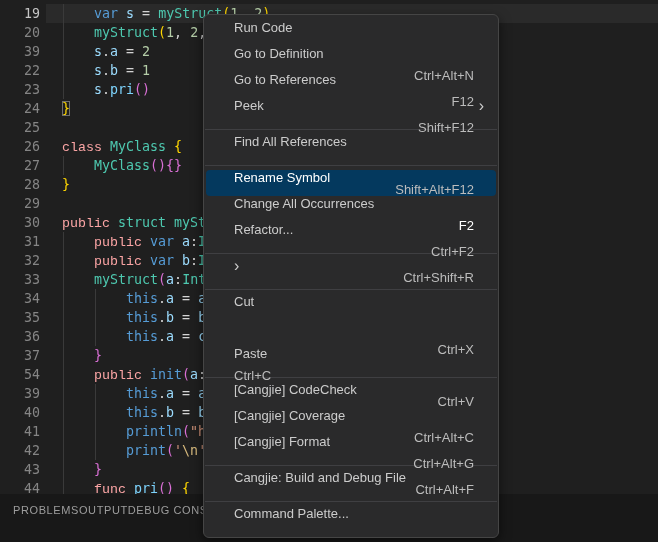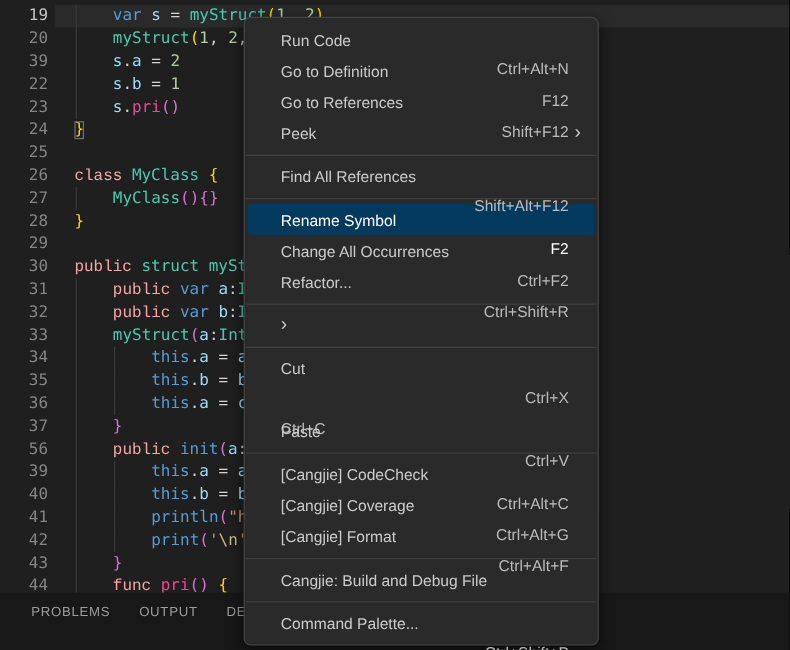--- a/index.html
+++ b/index.html
@@ -15,37 +15,37 @@
   .ln{position:absolute;left:0;top:0;width:40px;text-align:right;color:var(--gutter-fg,#858585);}
   .ln.act{color:var(--gutter-active-fg,#c6c6c6);}
   .guide{position:absolute;top:0;bottom:0;width:1px;background:var(--indent-guide,#3a3a3a);}
   .guide.g1{left:63px;}
   .guide.g2{left:95px;}
   .code{position:absolute;left:62px;top:0;}
   .code span{position:relative;}
   .boxed{outline:1px solid var(--bracket-match,#707070);outline-offset:-1px;}
   
   .panel{position:absolute;left:0;right:0;bottom:0;height:48px;background:var(--panel-bg,#181818);z-index:5;}
-  .panel-tabs{display:flex;gap:24px;padding:9px 0 0 26px;font-size:11px;letter-spacing:.6px;
+  .panel-tabs{display:flex;padding:9px 0 0 13px;font-size:11px;letter-spacing:.6px;
               color:var(--panel-tab-fg,#9d9d9d);}
   .panel-tab{cursor:default;line-height:14px;}
   
   .context-menu{position:absolute;left:203px;top:14px;width:296px;box-sizing:border-box;
                 background:var(--menu-bg,#2a2a2b);border:1px solid var(--menu-border,#454545);
                 border-radius:6px;box-shadow:0 4px 12px rgba(0,0,0,.55);
                 padding:5px 0;font-size:13px;color:var(--menu-fg,#ccc);z-index:10;}
-  .mi{height:26px;display:flex;align-items:center;padding:0 22px 0 28px;margin:0 2px;border-radius:4px;gap:31px;}
+  .mi{height:26px;display:flex;align-items:flex-start;padding:0 22px 0 28px;margin:0 2px;border-radius:4px;gap:31px;}
   .mi .lbl{flex:1;white-space:nowrap;}
   .mi .sc{color:var(--menu-shortcut-fg,#bcbcbc);white-space:nowrap;margin-top:48px;}
   .mi .sub{font-size:16px;line-height:1;margin-right:-10px;color:var(--menu-fg,#ccc);}
   .mi.selected{background:var(--menu-selected-bg,#04395e);color:var(--menu-selected-fg,#fff);}
   .mi.selected .sc{color:var(--menu-selected-fg,#fff);}
   .msep{height:1px;background:var(--menu-separator,#3f3f42);margin:4.5px 1px;}
 </style>
-<style>.t-kw{color:#569CD6;}.t-mod{color:#fca5a5;font-family:Liberation Mono, monospace;}.t-type{color:#4EC9B0;}.t-v{color:#9CDCFE;}.t-n{color:#B5CEA8;}.t-f{color:#ec4899;}.t-s{color:#CE9178;}.t-e{color:#D7BA7D;}.t-d{color:#D4D4D4;}.t-b1{color:#FFD700;}.t-b2{color:#DA70D6;}</style></head>
+<style>.t-kw{color:#569CD6;}.t-mod{color:#fca5a5;font-family:Liberation Mono, monospace;}.t-type{color:#4EC9B0;}.t-v{color:#9CDCFE;}.t-n{color:#B5CEA8;}.t-f{color:#7dd3fc;}.t-s{color:#CE9178;}.t-e{color:#D7BA7D;}.t-d{color:#D4D4D4;}.t-b1{color:#FFD700;}.t-b2{color:#DA70D6;}</style></head>
 <body>
 
 <div class="screen" style="--editor-bg: #1f1f1f; --panel-bg: #181818; --gutter-fg: #858585; --gutter-active-fg: #c6c6c6; --indent-guide: #3a3a3a; --current-line: rgba(255,255,255,0.05); --bracket-match: #707070; --menu-bg: #2a2a2b; --menu-border: #454545; --menu-separator: #3f3f42; --menu-fg: #cccccc; --menu-shortcut-fg: #bcbcbc; --menu-selected-bg: #04395e; --menu-selected-fg: #ffffff; --panel-tab-fg: #9d9d9d;">
   <div class="editor">
     <div id="code-lines">
         <div class="line active"><span class="ln act">19</span><span class="guide g1"></span><span class="code">    <span class="t-kw">var</span><span class="t-d"> </span><span class="t-v">s</span><span class="t-d"> = </span><span class="t-type">myStruct</span><span class="t-b1">(</span><span class="t-n">1</span><span class="t-d">, </span><span class="t-n">2</span><span class="t-b1">)</span></span></div>
         <div class="line"><span class="ln">20</span><span class="guide g1"></span><span class="code">    <span class="t-type">myStruct</span><span class="t-b1">(</span><span class="t-n">1</span><span class="t-d">, </span><span class="t-n">2</span><span class="t-d">,</span></span></div>
         <div class="line"><span class="ln">39</span><span class="guide g1"></span><span class="code">    <span class="t-v">s</span><span class="t-d">.</span><span class="t-v">a</span><span class="t-d"> = </span><span class="t-n">2</span></span></div>
         <div class="line"><span class="ln">22</span><span class="guide g1"></span><span class="code">    <span class="t-v">s</span><span class="t-d">.</span><span class="t-v">b</span><span class="t-d"> = </span><span class="t-n">1</span></span></div>
         <div class="line"><span class="ln">23</span><span class="guide g1"></span><span class="code">    <span class="t-v">s</span><span class="t-d">.</span><span class="t-f">pri</span><span class="t-b2">()</span></span></div>
@@ -56,21 +56,21 @@
         <div class="line"><span class="ln">28</span><span class="code"><span class="t-b1">}</span></span></div>
         <div class="line"><span class="ln">29</span><span class="code"></span></div>
         <div class="line"><span class="ln">30</span><span class="code"><span class="t-mod">public</span><span class="t-d"> </span><span class="t-type">struct</span><span class="t-d"> </span><span class="t-type">mySt</span></span></div>
         <div class="line"><span class="ln">31</span><span class="guide g1"></span><span class="code">    <span class="t-mod">public</span><span class="t-d"> </span><span class="t-kw">var</span><span class="t-d"> </span><span class="t-v">a</span><span class="t-d">:</span><span class="t-type">I</span></span></div>
         <div class="line"><span class="ln">32</span><span class="guide g1"></span><span class="code">    <span class="t-mod">public</span><span class="t-d"> </span><span class="t-kw">var</span><span class="t-d"> </span><span class="t-v">b</span><span class="t-d">:</span><span class="t-type">I</span></span></div>
         <div class="line"><span class="ln">33</span><span class="guide g1"></span><span class="code">    <span class="t-type">myStruct</span><span class="t-b2">(</span><span class="t-v">a</span><span class="t-d">:</span><span class="t-type">Int</span></span></div>
         <div class="line"><span class="ln">34</span><span class="guide g1"></span><span class="guide g2"></span><span class="code">        <span class="t-kw">this</span><span class="t-d">.</span><span class="t-v">a</span><span class="t-d"> = </span><span class="t-v">a</span></span></div>
         <div class="line"><span class="ln">35</span><span class="guide g1"></span><span class="guide g2"></span><span class="code">        <span class="t-kw">this</span><span class="t-d">.</span><span class="t-v">b</span><span class="t-d"> = </span><span class="t-v">b</span></span></div>
         <div class="line"><span class="ln">36</span><span class="guide g1"></span><span class="guide g2"></span><span class="code">        <span class="t-kw">this</span><span class="t-d">.</span><span class="t-v">a</span><span class="t-d"> = </span><span class="t-v">c</span></span></div>
         <div class="line"><span class="ln">37</span><span class="guide g1"></span><span class="code">    <span class="t-b2">}</span></span></div>
-        <div class="line"><span class="ln">56</span><span class="guide g1"></span><span class="code">    <span class="t-mod">public</span><span class="t-d"> </span><span class="t-kw">init</span><span class="t-b2">(</span><span class="t-v">a</span><span class="t-d">:</span></span></div>
+        <div class="line"><span class="ln">54</span><span class="guide g1"></span><span class="code">    <span class="t-mod">public</span><span class="t-d"> </span><span class="t-kw">init</span><span class="t-b2">(</span><span class="t-v">a</span><span class="t-d">:</span></span></div>
         <div class="line"><span class="ln">39</span><span class="guide g1"></span><span class="guide g2"></span><span class="code">        <span class="t-kw">this</span><span class="t-d">.</span><span class="t-v">a</span><span class="t-d"> = </span><span class="t-v">a</span></span></div>
         <div class="line"><span class="ln">40</span><span class="guide g1"></span><span class="guide g2"></span><span class="code">        <span class="t-kw">this</span><span class="t-d">.</span><span class="t-v">b</span><span class="t-d"> = </span><span class="t-v">b</span></span></div>
         <div class="line"><span class="ln">41</span><span class="guide g1"></span><span class="guide g2"></span><span class="code">        <span class="t-kw">println</span><span class="t-b2">(</span><span class="t-s">"h</span></span></div>
         <div class="line"><span class="ln">42</span><span class="guide g1"></span><span class="guide g2"></span><span class="code">        <span class="t-kw">print</span><span class="t-b2">(</span><span class="t-s">'</span><span class="t-e">\n</span><span class="t-s">'</span></span></div>
         <div class="line"><span class="ln">43</span><span class="guide g1"></span><span class="code">    <span class="t-b2">}</span></span></div>
         <div class="line"><span class="ln">44</span><span class="guide g1"></span><span class="code">    <span class="t-mod">func</span><span class="t-d"> </span><span class="t-f">pri</span><span class="t-b2">()</span><span class="t-d"> </span><span class="t-b1">{</span></span></div>
       </div>
   </div>
   <div class="panel">
     <div class="panel-tabs" id="panel-tabs">

